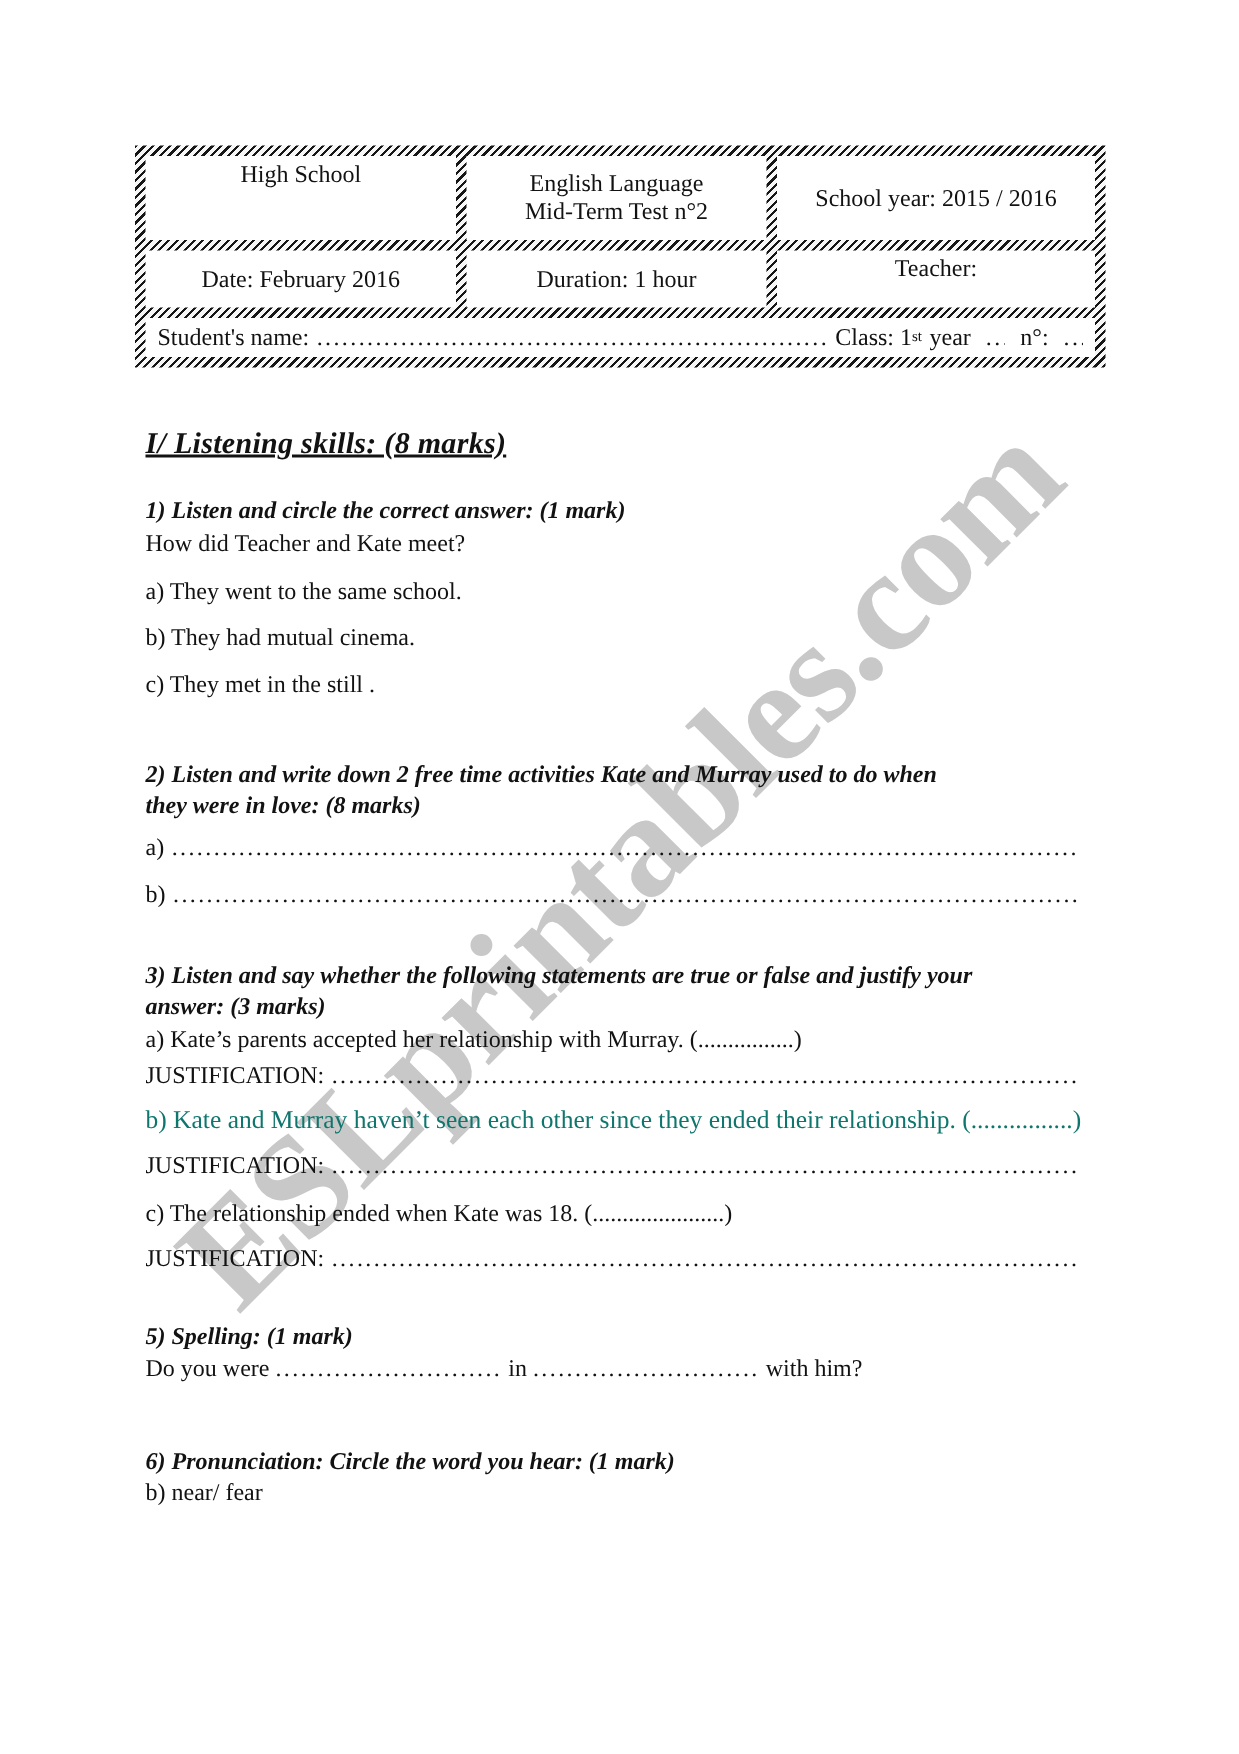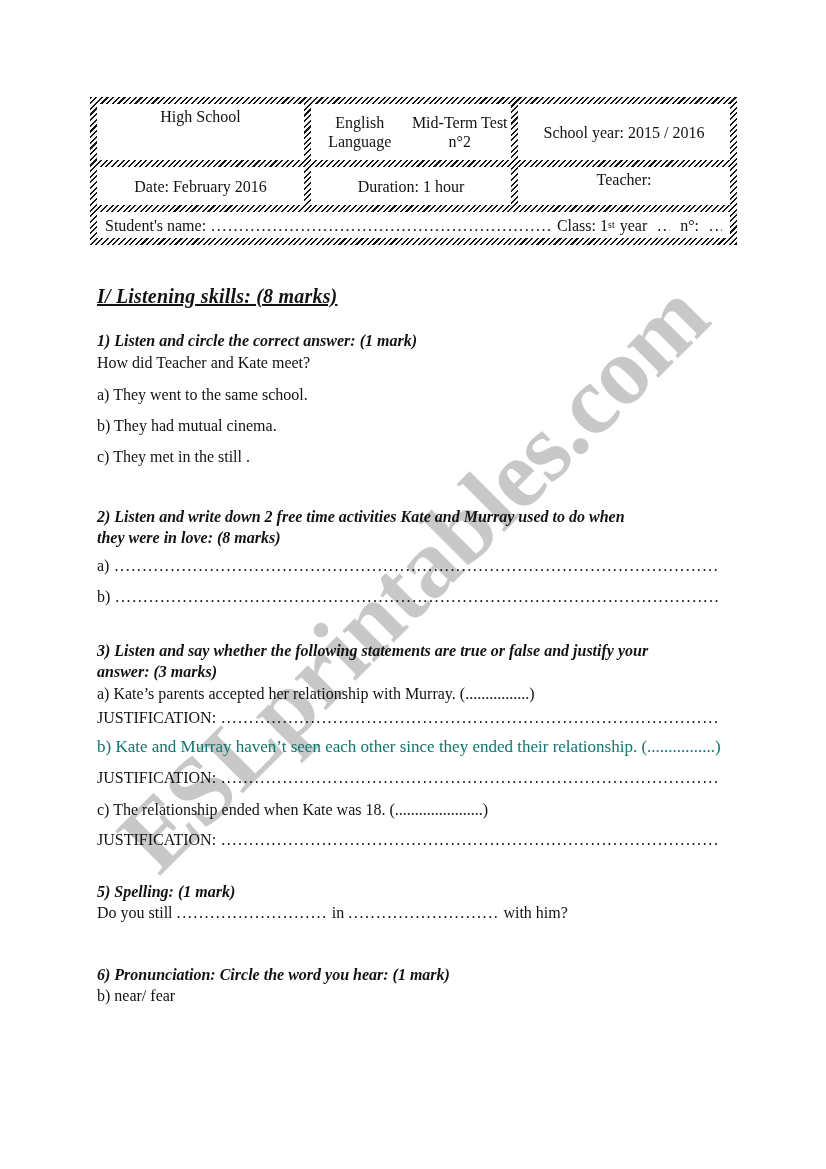--- a/index.html
+++ b/index.html
@@ -21,21 +21,21 @@
     box-sizing:border-box; padding:7px;
     display:grid; grid-template-columns:207px 200px 212px;
     grid-template-rows:56px 38px 26px; gap:7px;
     background:repeating-linear-gradient(135deg,#161616 0 1.5px,#f7f7f7 1.5px 4px);
   }
   .cell {
     background:#ffffff; display:flex; align-items:center; justify-content:center;
     font-size:16px; line-height:19px; text-align:center;
   }
   .cell.v-top { align-items:flex-start; padding-top:3px; box-sizing:border-box; }
-  .cell.two-line { flex-direction:row; justify-content:center; }
+  .cell.two-line { flex-direction:column; justify-content:center; }
   .cell.full {
     grid-column:1 / -1; justify-content:flex-start; text-align:left;
     padding:0 8px; box-sizing:border-box; white-space:nowrap; overflow:hidden;
   }
   .cell.full sup { font-size:10px; line-height:0; }
   .sp-l { margin-left:5px; }
   .sp-l2 { margin-left:10px; }
   
   .dots { letter-spacing:1.6px; white-space:nowrap; overflow:hidden; }
   .dots.grow { flex:1 1 auto; min-width:0; margin:0 5px; }
@@ -128,21 +128,21 @@
       <span class="dots grow">........................................................................................................................................................................................</span>
     </p>
     <p class="t" style="margin-top:11px">c) The relationship ended when Kate was 18. (......................)</p>
     <p class="dotline" style="margin-top:9px">
       <span class="lbl">JUSTIFICATION:</span>
       <span class="dots grow">........................................................................................................................................................................................</span>
     </p>
 
     <p class="qh t" style="margin-top:31px">5) Spelling: (1 mark)</p>
     <p class="t">
-      <span>Do you still</span>
+      <span>Do you were</span>
       <span class="dots">...........................</span>
       <span>in</span>
       <span class="dots">...........................</span>
       <span>with him?</span>
     </p>
 
     <p class="qh t" style="margin-top:41px">6) Pronunciation: Circle the word you hear: (1 mark)</p>
     <p class="t">b) near/ fear</p>
 
   </div>

